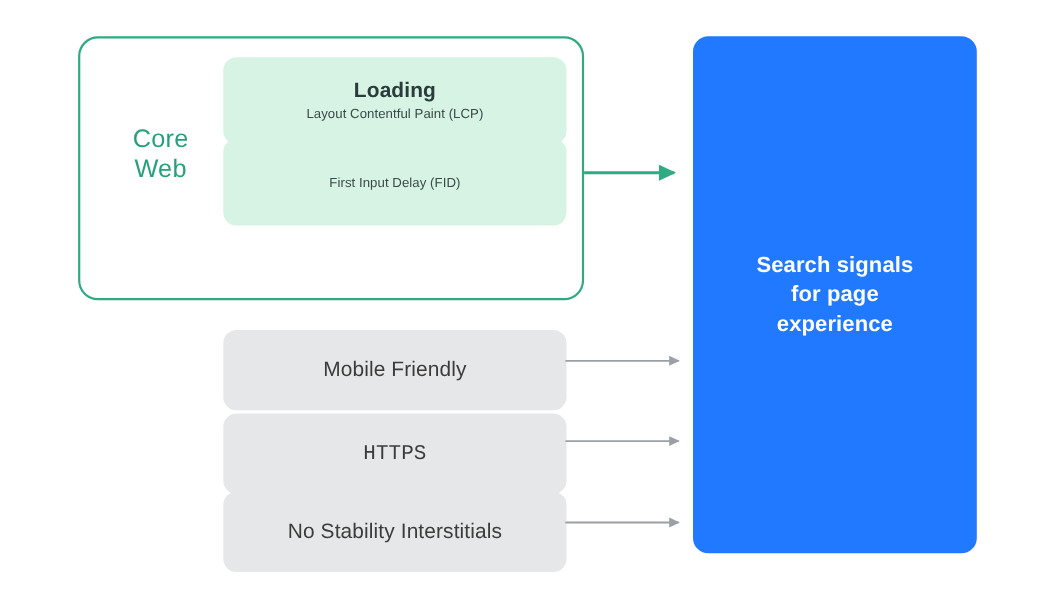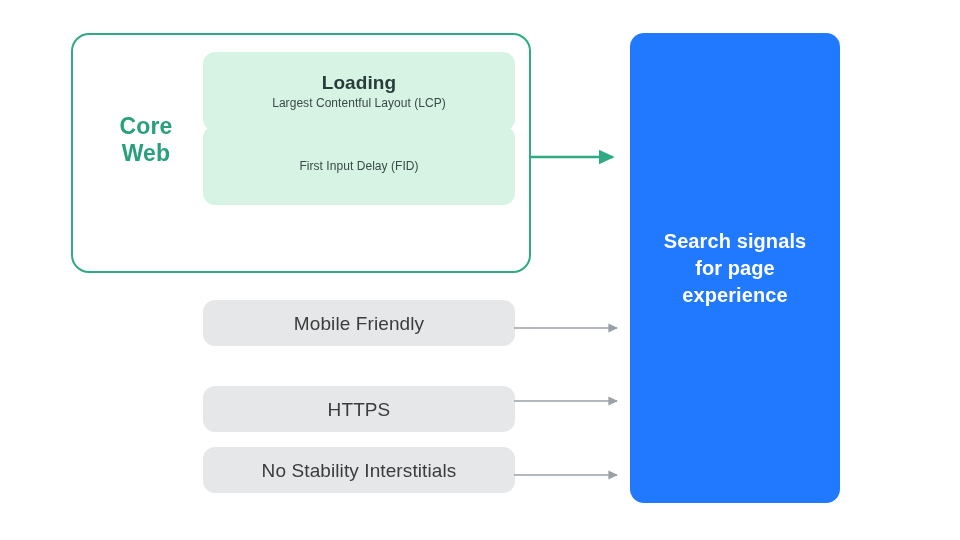--- a/index.html
+++ b/index.html
@@ -33,21 +33,21 @@
     background: #ffffff;
   }
   .cwv-label {
     position: absolute;
     left: 98px;
     top: 113px;
     width: 96px;
     text-align: center;
     color: #29a07c;
     font-size: 23px;
-    font-weight: 700;
+    font-weight: 400;
     line-height: 27px;
     letter-spacing: 0.2px;
   }
   .cwv-label span { display: block; }
 
   
   .vital-card {
     position: absolute;
     left: 203px;
     width: 312px;
@@ -77,44 +77,44 @@
     line-height: 17px;
     margin-top: 1px;
     letter-spacing: 0.05px;
   }
 
   
   .signal-card {
     position: absolute;
     left: 203px;
     width: 312px;
-    height: 46px;
+    height: 73px;
     background: #e6e7e8;
     border-radius: 12px;
     display: flex;
     align-items: center;
     justify-content: center;
   }
   .signal-card.g1 { top: 300px; }
-  .signal-card.g2 { top: 386px; }
+  .signal-card.g2 { top: 376px; font-family: Liberation Mono, monospace; }
   .signal-card.g3 { top: 447px; }
   .signal-label {
     color: #3c3c3c;
     font-size: 19px;
     font-weight: 400;
     line-height: 23px;
     letter-spacing: 0.1px;
   }
 
   
   .outcome-panel {
     position: absolute;
     left: 630px;
     top: 33px;
-    width: 210px;
+    width: 258px;
     height: 470px;
     background: #2179ff;
     border-radius: 14px;
     display: flex;
     align-items: center;
     justify-content: center;
   }
   .outcome-text {
     color: #ffffff;
     font-size: 20px;
@@ -142,21 +142,21 @@
 
   <div class="cwv-container"></div>
 
   <div class="cwv-label">
     <span>Core</span>
     <span>Web</span>
   </div>
 
   <div class="vital-card r1">
     <div class="vital-title">Loading</div>
-    <div class="vital-sub">Largest Contentful Layout (LCP)</div>
+    <div class="vital-sub">Layout Contentful Paint (LCP)</div>
   </div>
 
   <div class="vital-card r2">
     <div class="vital-sub">First Input Delay (FID)</div>
   </div>
 
 
   <div class="signal-card g1">
     <div class="signal-label">Mobile Friendly</div>
   </div>

